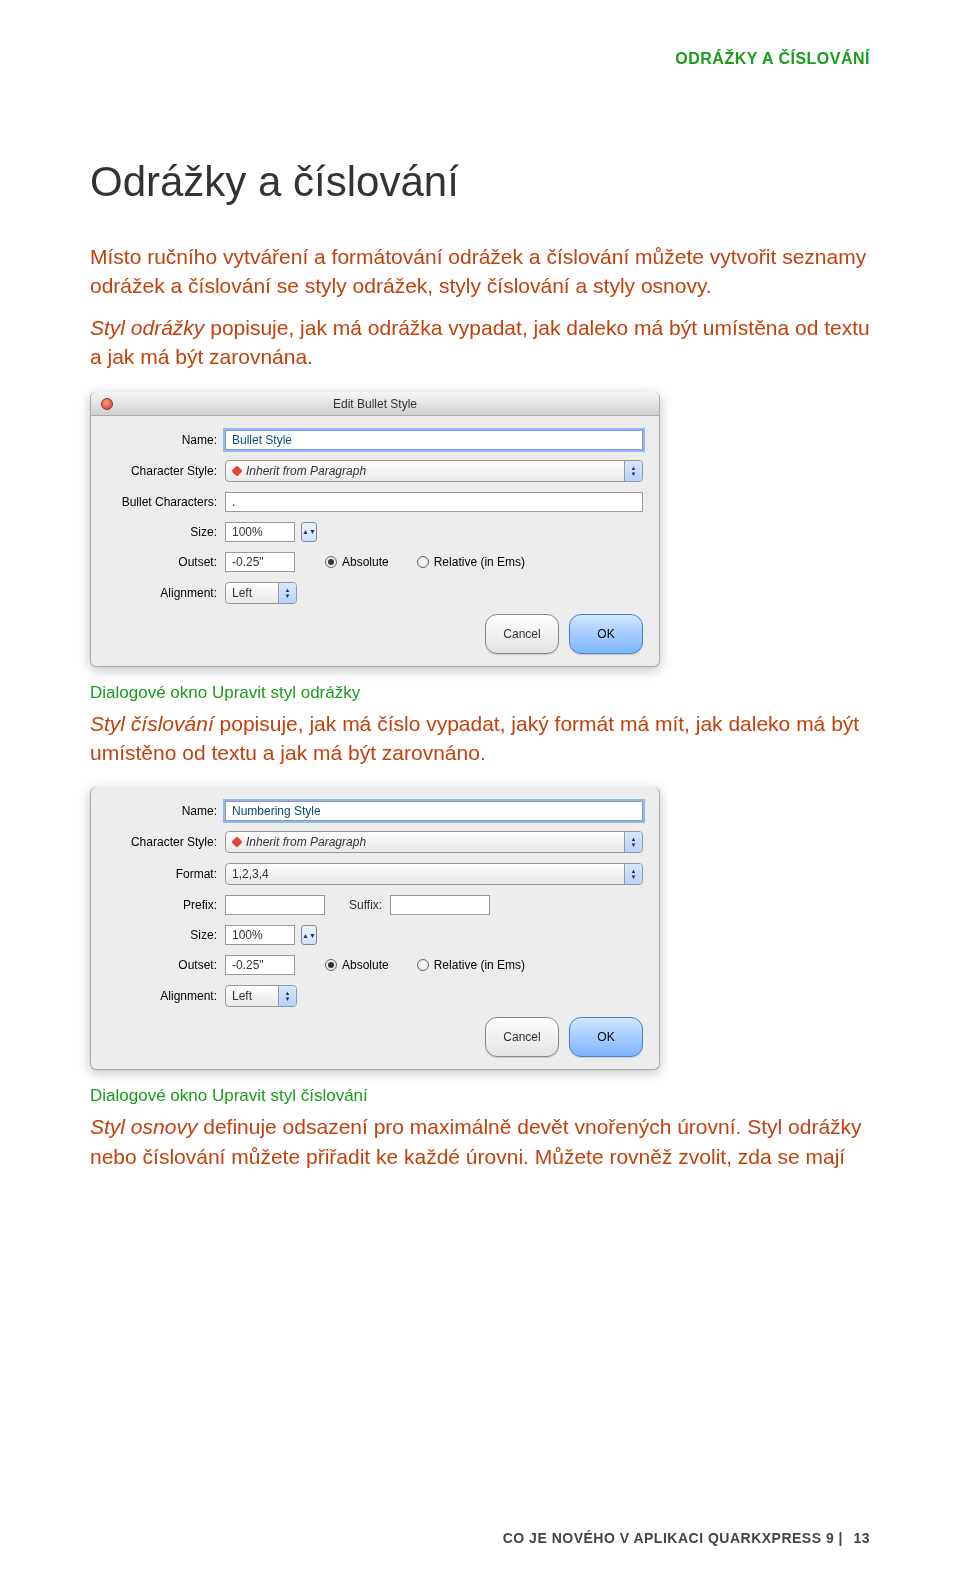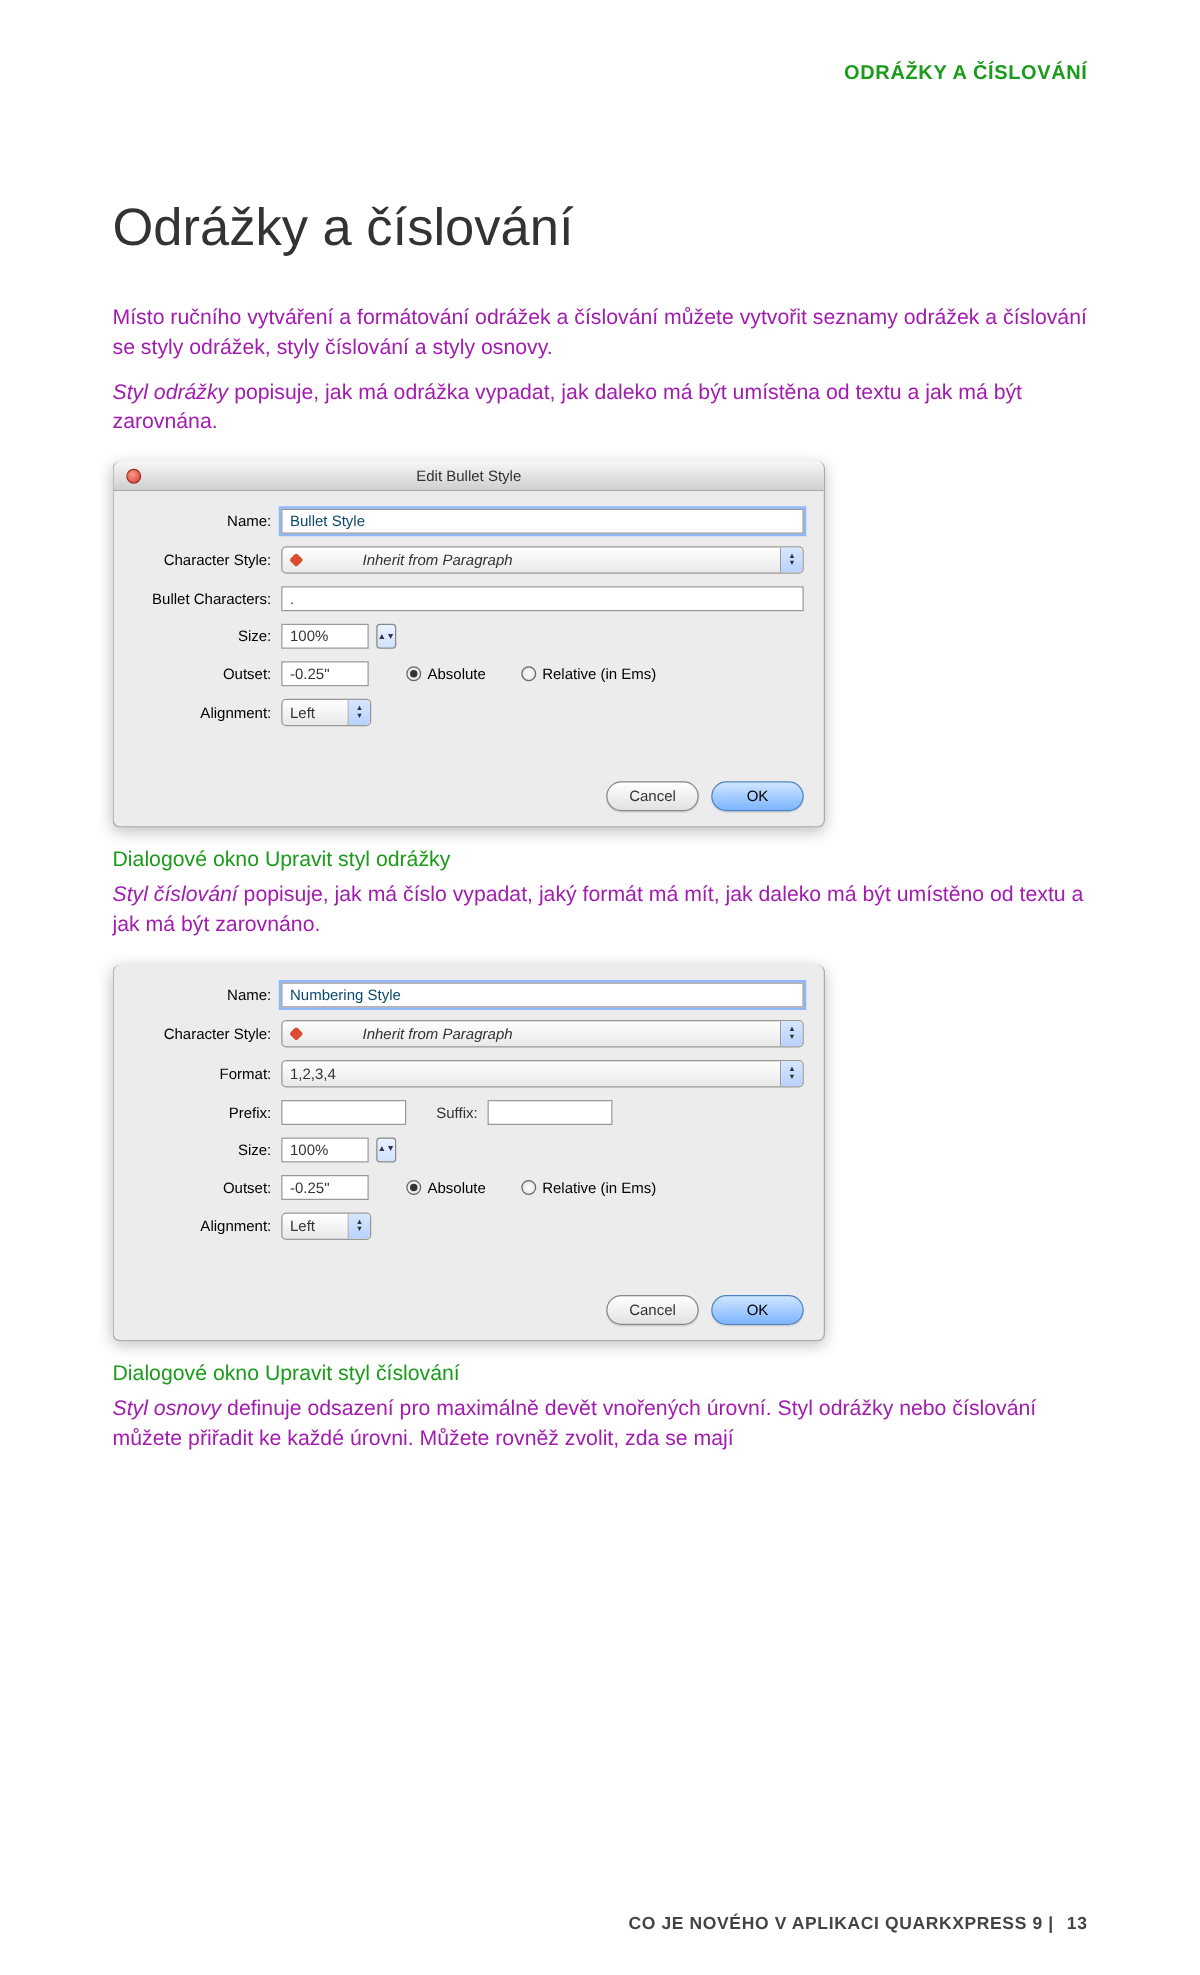--- a/index.html
+++ b/index.html
@@ -20,23 +20,23 @@
     letter-spacing: 0.5px;
     margin-bottom: 90px;
   }
   .main-title {
     font-size: 42px;
     font-weight: 300;
     color: #333;
     margin-bottom: 36px;
   }
   p.body {
-    font-size: 17px;
+    font-size: 21px;
     line-height: 1.4;
-    color: #a21caf;
+    color: #c2410c;
     margin-bottom: 12px;
   }
   .caption {
     color: #1a9b1a;
     font-size: 17px;
     margin-top: 16px;
     margin-bottom: 6px;
   }
   .em { font-style: italic; }
 
@@ -116,21 +116,21 @@
     border-radius: 4px;
     background: linear-gradient(#ffffff, #e8e8e8);
     display: flex;
     align-items: center;
     padding: 0 6px;
     position: relative;
   }
   .select.wide {
     width: 100%;
   }
-  .select.wide.full { flex:1;gap:44px; }
+  .select.wide.full { flex:1; }
   .select.sm { width: 72px; }
   .select .sel-icon {
     width: 10px; height: 10px;
     background: #dc4a32;
     margin-right: 4px;
     display: inline-block;
     border-radius: 2px;
     transform: rotate(45deg) scale(0.8);
   }
   .select .sel-text { font-style: italic; color: #333; font-size: 12px; }
@@ -176,30 +176,29 @@
   }
   .radio-label { font-size: 12px; color:#000; margin-right: 28px; }
   .btn-row {
     display: flex;
     justify-content: flex-end;
     gap: 10px;
     margin-top: 10px;
   }
   .btn {
     min-width: 74px;
-    height: 24px;
+    height: 40px;
     border-radius: 12px;
     border: 1px solid #888;
     font-size: 12px;
     display: inline-flex;
     align-items: center;
     justify-content: center;
     background: linear-gradient(#ffffff,#e2e2e2);
     box-shadow: 0 1px 1px rgba(0,0,0,0.15);
-    margin-top: 34px;
   }
   .btn.primary {
     background: linear-gradient(#cfe6ff,#7db4ff);
     border-color: #4a82c7;
     color: #000;
     font-weight: 500;
   }
   .footer-line {
     position: absolute;
     bottom: 34px;

